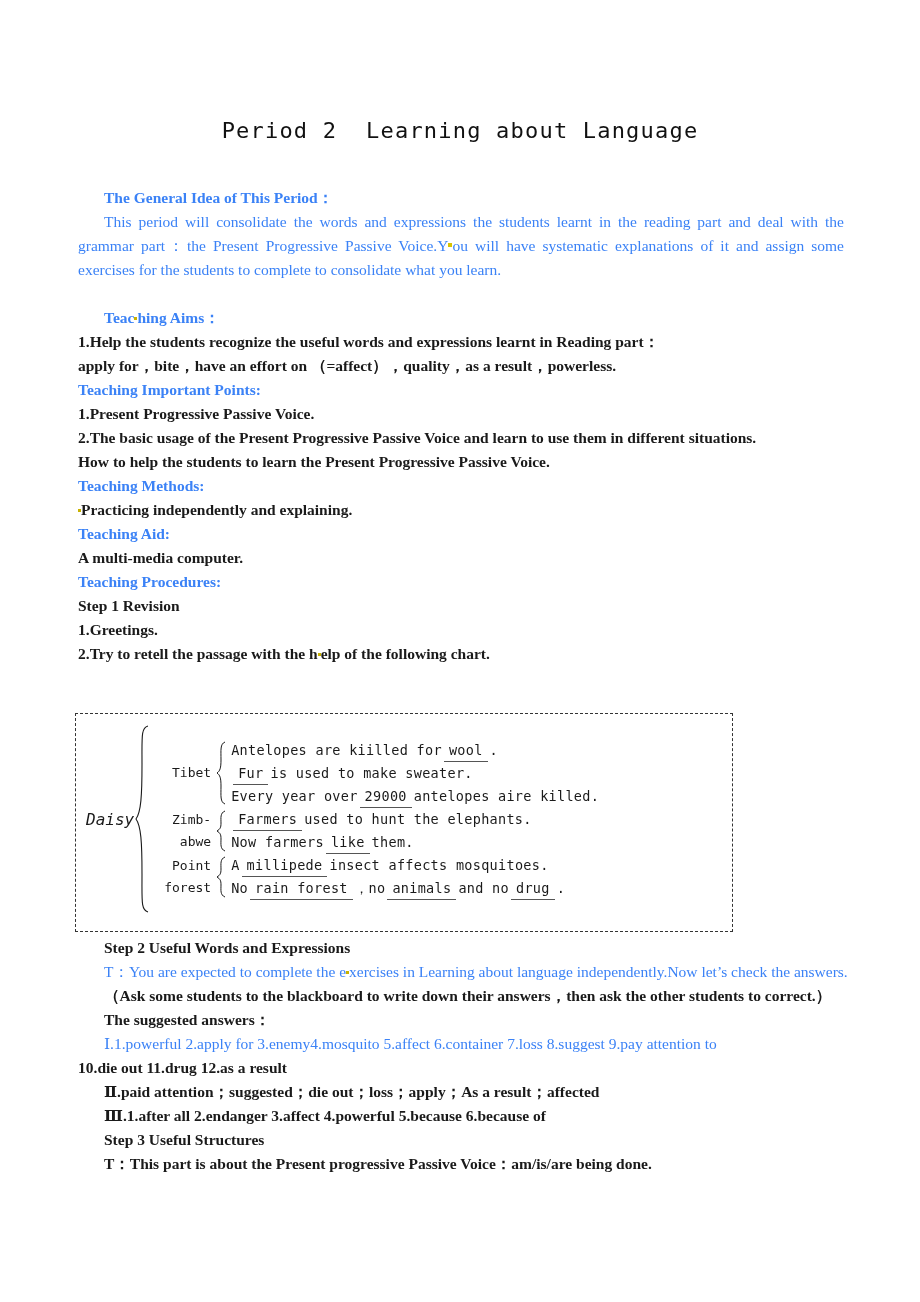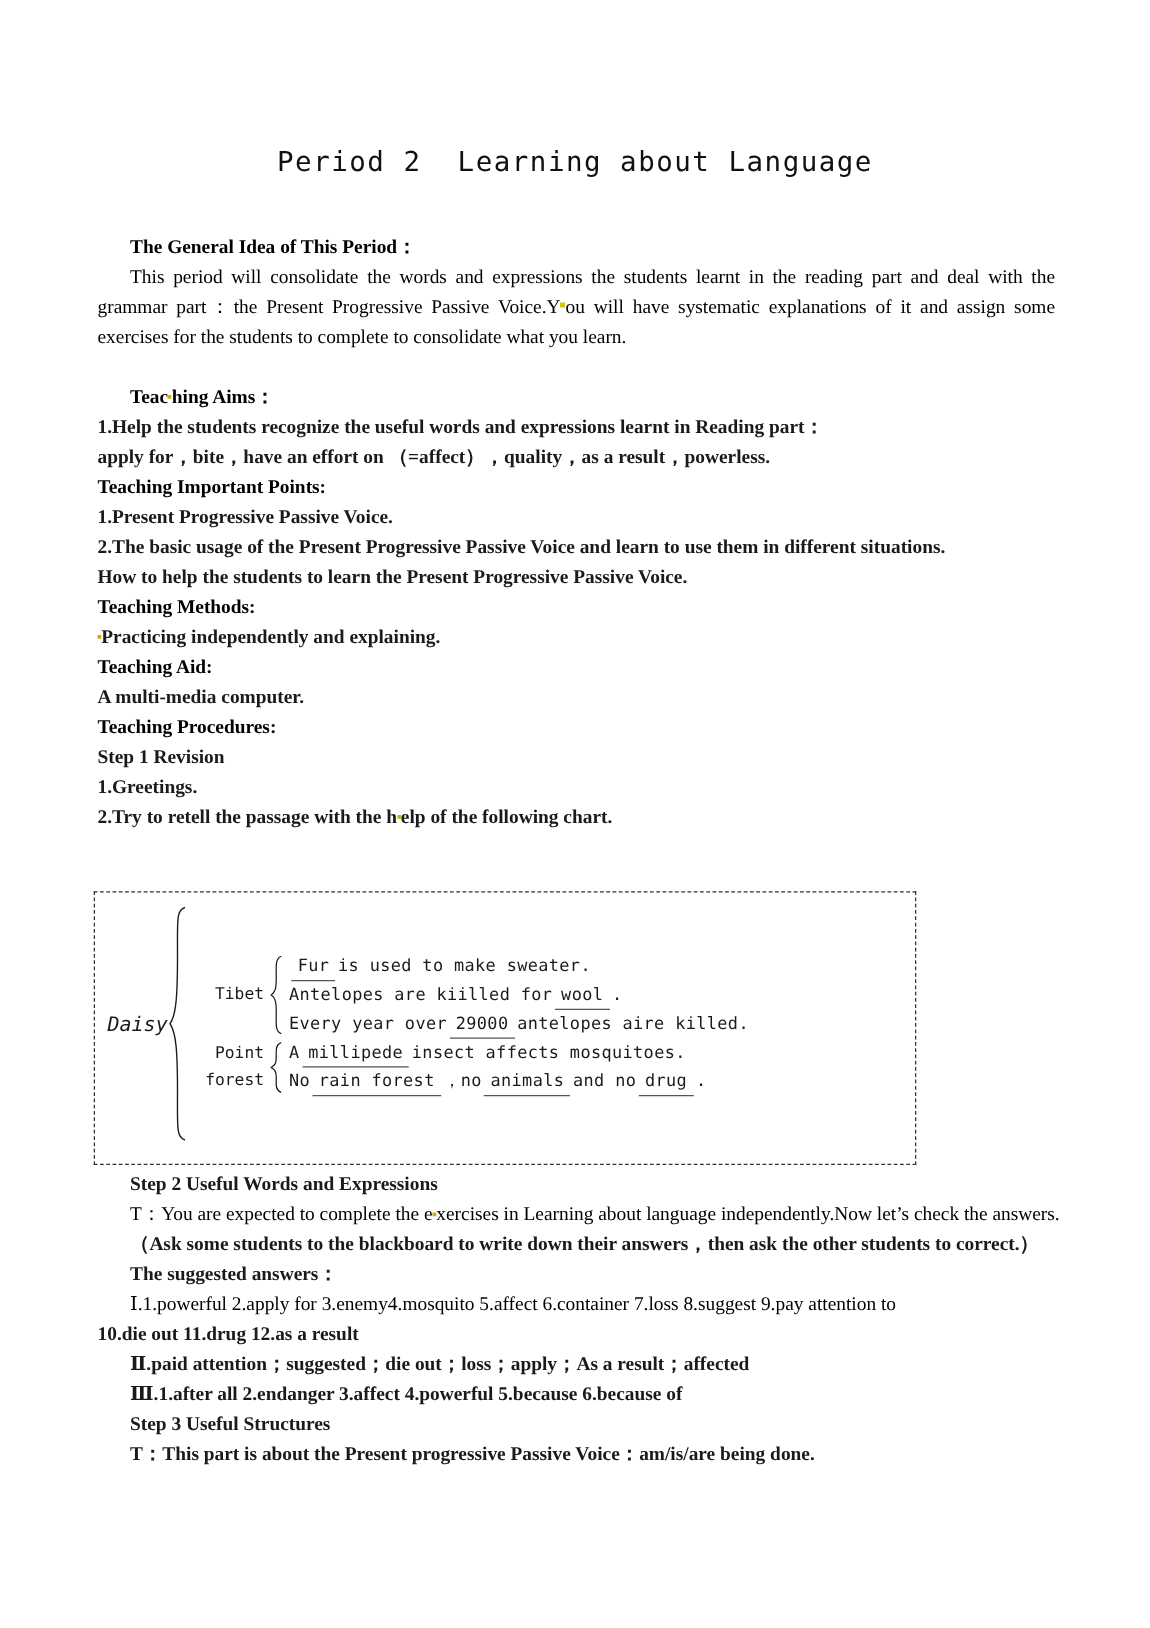--- a/index.html
+++ b/index.html
@@ -44,29 +44,29 @@
     position: absolute;
     left: 78px;
     top: 186px;
     width: 766px;
   }
   .para {
     font-size: 15.5px;
     line-height: 24px;
     text-align: justify;
     margin: 0;
-    color: #000000;
+    color: #3b82f6;
   }
   .para.indent  { text-indent: 26px; }
   .heading {
     font-size: 15.5px;
     line-height: 24px;
     font-weight: bold;
     margin: 0;
-    color: #000000;
+    color: #3b82f6;
     text-indent: 26px;
   }
   .heading.noindent { text-indent: 0; }
   .line {
     font-size: 15.5px;
     line-height: 24px;
     margin: 0;
     color: #1a1a1a;
     font-weight: bold;
   }
@@ -220,26 +220,41 @@
         <div class="groups">
 
           <div class="grp">
             <div class="grp-name">Tibet</div>
             <span>
               <svg class="brace-svg" width="10" height="66" viewBox="0 0 10 66" aria-hidden="true">
                 <path d="M9 2 C4 4, 5 10, 5 20 C5 28, 4 31, 1 33 C4 35, 5 38, 5 46 C5 56, 4 62, 9 64" fill="none" stroke="#1a1a1a" stroke-width="1"></path>
               </svg>
             </span>
             <div class="grp-lines">
+              <div class="cline"><span>Antelopes are kiilled for</span><span class="blank">wool</span><span>.</span></div>
               <div class="cline"><span class="blank">Fur</span><span>is used to make sweater.</span></div>
-              <div class="cline"><span>Antelopes are kiilled for</span><span class="blank">wool</span><span>.</span></div>
               <div class="cline"><span>Every year over</span><span class="blank">29000</span><span>antelopes aire killed.</span></div>
             </div>
           </div>
 
+          <div class="grp">
+            <div class="grp-name-2">
+              <span>Zimb-</span>
+              <span>abwe</span>
+            </div>
+            <span>
+              <svg class="brace-svg" width="10" height="44" viewBox="0 0 10 44" aria-hidden="true">
+                <path d="M9 2 C4 4, 5 9, 5 14 C5 19, 4 20, 1 22 C4 24, 5 25, 5 30 C5 35, 4 40, 9 42" fill="none" stroke="#1a1a1a" stroke-width="1"></path>
+              </svg>
+            </span>
+            <div class="grp-lines">
+              <div class="cline"><span class="blank">Farmers</span><span>used to hunt the elephants.</span></div>
+              <div class="cline"><span>Now farmers</span><span class="blank">like</span><span>them.</span></div>
+            </div>
+          </div>
 
           <div class="grp">
             <div class="grp-name-2">
               <span>Point</span>
               <span>forest</span>
             </div>
             <span>
               <svg class="brace-svg" width="10" height="44" viewBox="0 0 10 44" aria-hidden="true">
                 <path d="M9 2 C4 4, 5 9, 5 14 C5 19, 4 20, 1 22 C4 24, 5 25, 5 30 C5 35, 4 40, 9 42" fill="none" stroke="#1a1a1a" stroke-width="1"></path>
               </svg>

